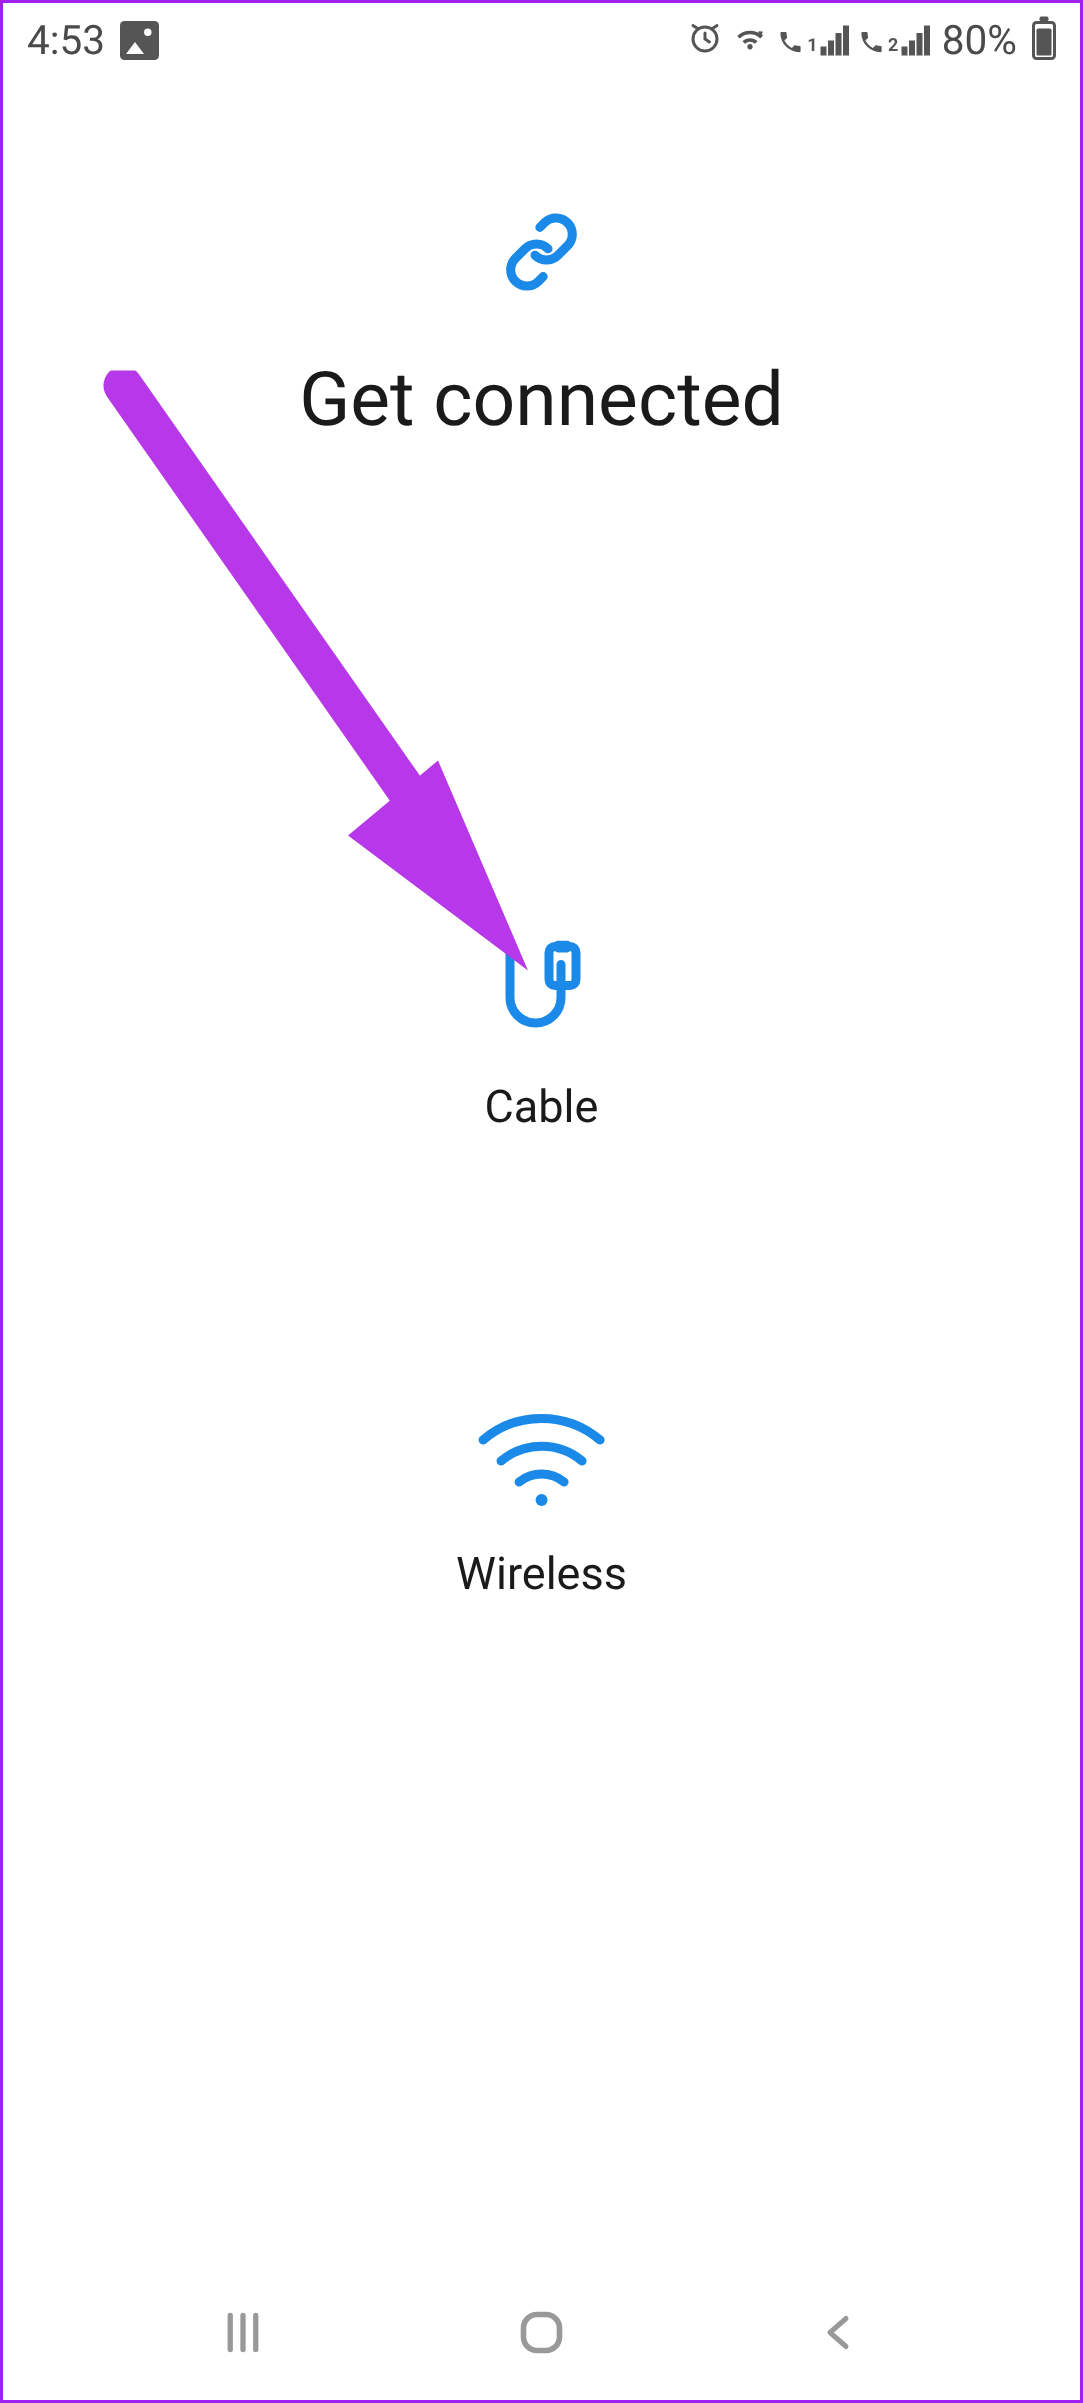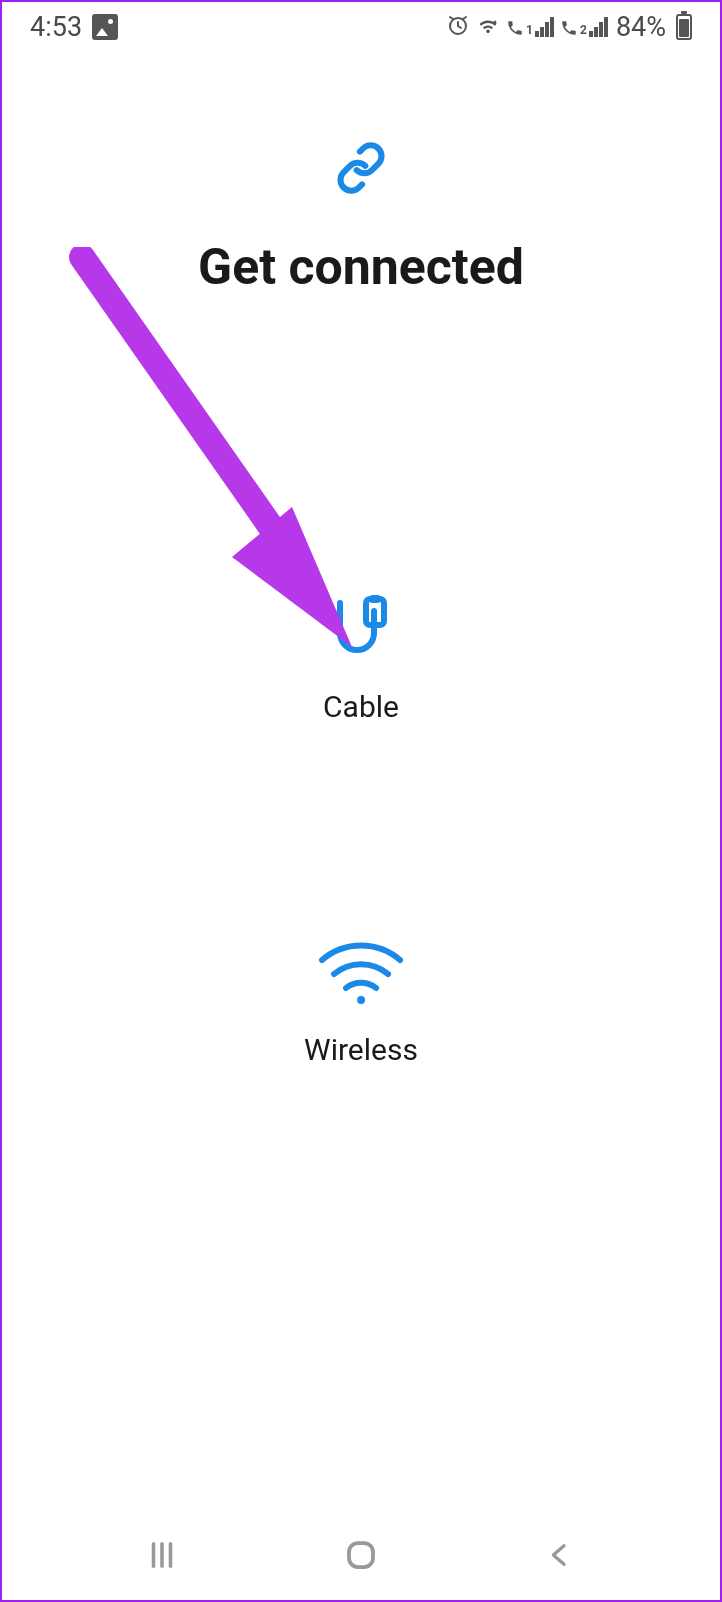--- a/index.html
+++ b/index.html
@@ -9,21 +9,21 @@
       font-family: -apple-system, BlinkMacSystemFont, 'Segoe UI', Roboto, sans-serif;
       background: #fff;
       border: 2px solid #a020f0;
       position: relative;
       overflow: hidden;
     }
     .status-bar {
       display: flex;
       justify-content: space-between;
       align-items: center;
-      padding: 10px 28px;
+      padding: 10px 16px;
       height: 50px;
       color: #555;
     }
     .status-left { display: flex; align-items: center; gap: 10px; }
     .status-right { display: flex; align-items: center; gap: 6px; }
     .status-time { font-size: 27px; font-weight: 400; color: #4a4a4a; }
     .pic-icon {
       width: 26px; height: 26px; background: #555; border-radius: 3px;
       position: relative;
     }
@@ -52,39 +52,39 @@
     .sim-label { font-size: 12px; font-weight: bold; }
     .content {
       padding-top: 90px;
       display: flex;
       flex-direction: column;
       align-items: center;
     }
     .link-icon { margin-bottom: 40px; }
     .title {
       font-size: 50px;
-      font-weight: 700;
+      font-weight: 400;
       color: #1a1a1a;
       margin-bottom: 20px;
     }
     .subtitle {
       font-size: 29px;
       color: #6a6a6a;
       font-weight: 400;
     }
     .option {
       display: flex;
       flex-direction: column;
       align-items: center;
       cursor: pointer;
       position: absolute;
       left: 50%;
       transform: translateX(-50%);
     }
-    .option-cable { top: 593px; }
+    .option-cable { top: 625px; }
     .option-wireless { top: 940px; justify-content: space-between; }
     .option-label {
       font-size: 30px;
       color: #1a1a1a;
       margin-top: 20px;
     }
     .nav-bar {
       position: absolute;
       bottom: 0;
       left: 0; right: 0;
@@ -147,21 +147,21 @@
           <path d="M20 15.5c-1.2 0-2.4-.2-3.6-.6-.4-.1-.8 0-1 .2l-2.2 2.2c-2.8-1.4-5.1-3.8-6.6-6.6l2.2-2.2c.3-.3.4-.7.2-1-.3-1.1-.5-2.3-.5-3.5 0-.6-.4-1-1-1H4c-.6 0-1 .4-1 1 0 9.4 7.6 17 17 17 .6 0 1-.4 1-1v-3.5c0-.6-.4-1-1-1z"></path>
         </svg>
       <span class="sim-label">2</span>
       <span class="signal-bars">
           <span></span>
           <span></span>
           <span></span>
           <span></span>
         </span>
     </span>
-    <span class="battery-text">84%</span>
+    <span class="battery-text">80%</span>
     <span class="battery-icon"></span>
   </div>
 </div>
 
 <div class="content">
   <div class="link-icon">
     <svg width="52" height="52" viewBox="0 0 24 24" fill="none" stroke="#1a89e8" stroke-width="2.8" stroke-linecap="round">
       <path d="M10 13a5 5 0 0 0 7.07 0l3-3a5 5 0 0 0-7.07-7.07l-1.5 1.5"></path>
       <path d="M14 11a5 5 0 0 0-7.07 0l-3 3a5 5 0 0 0 7.07 7.07l1.5-1.5"></path>
     </svg>

